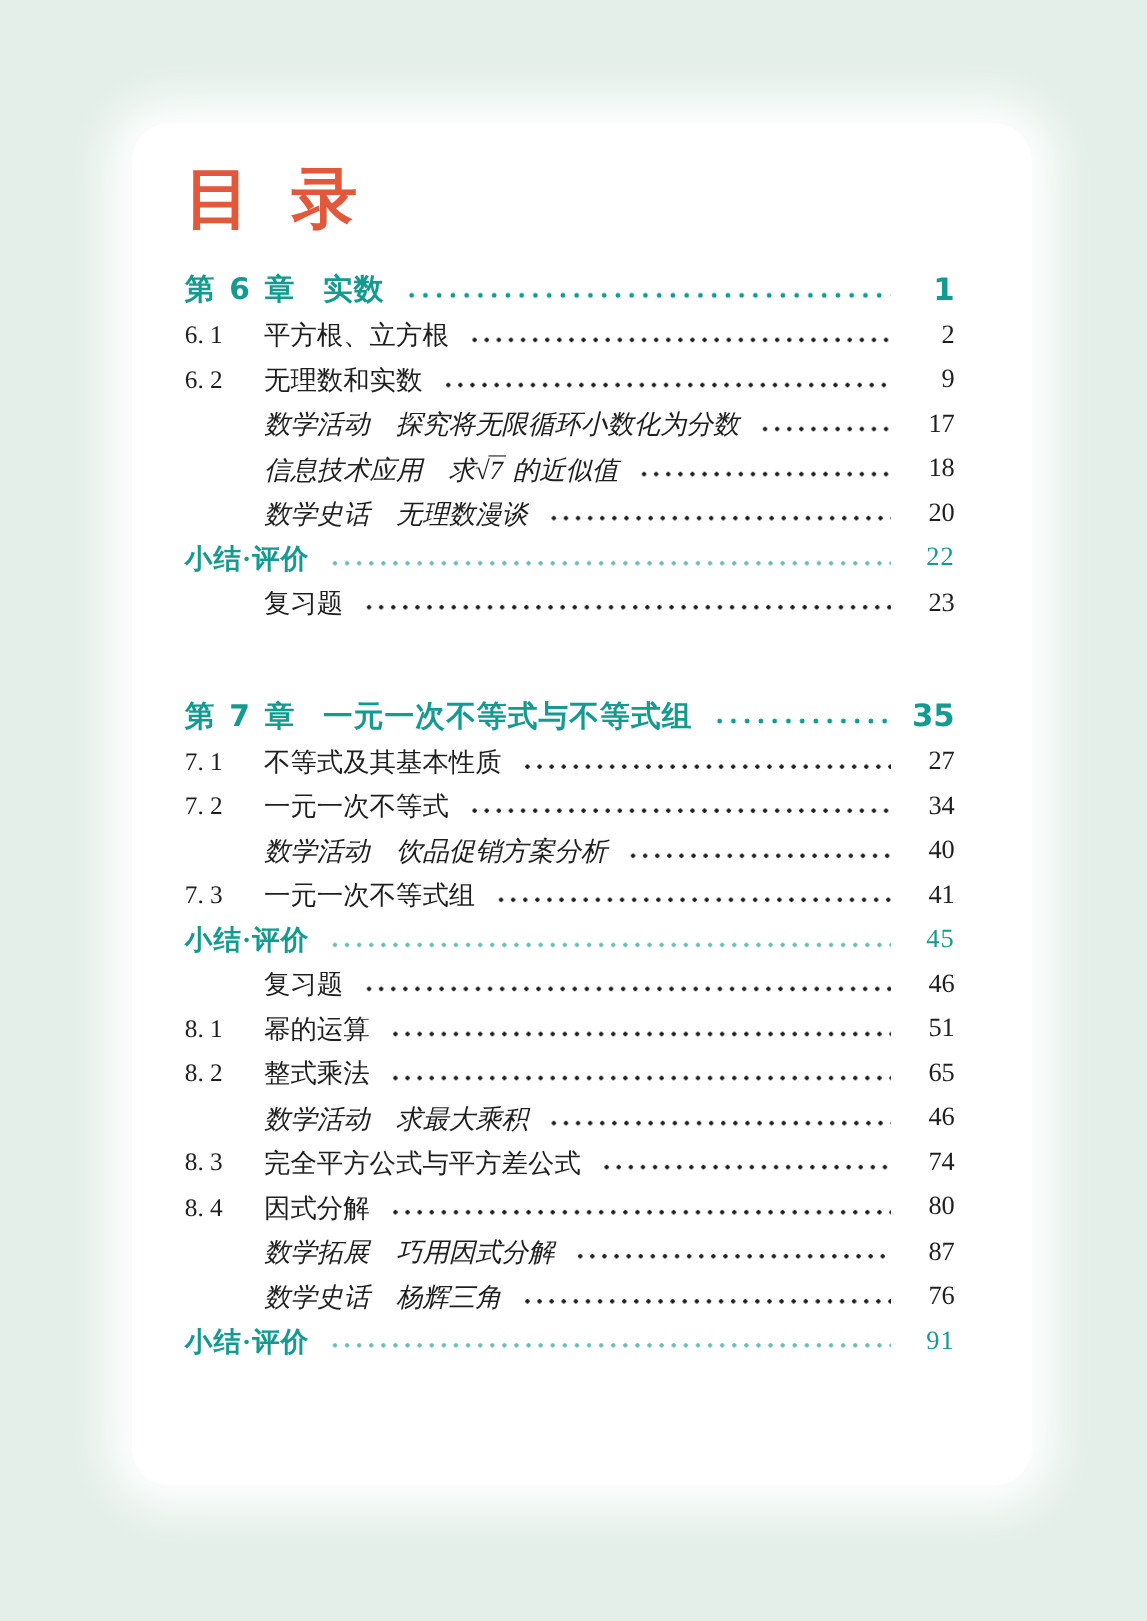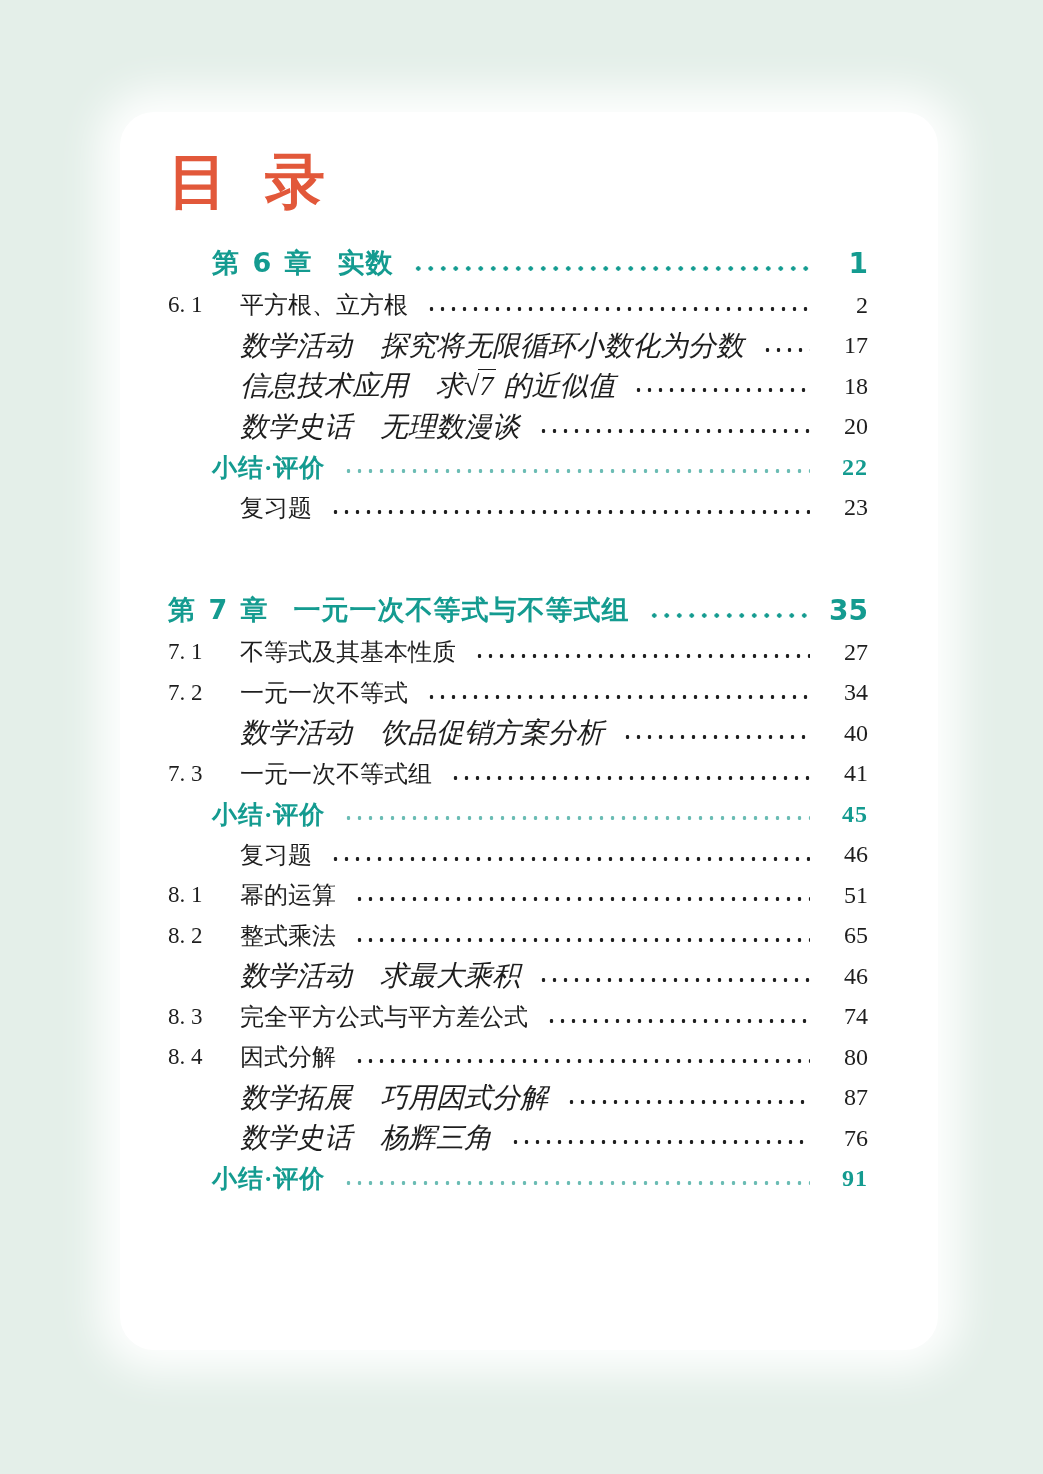--- a/index.html
+++ b/index.html
@@ -50,42 +50,41 @@
     white-space:nowrap;
   }
   .toc-row.chapter{
     height:44px;
     margin-top:60px;
     font-family:"DejaVu Sans","Liberation Sans",sans-serif;
     font-weight:bold;
     color:var(--teal);
     font-size:27px;
   }
-  .chapter-group:first-child .toc-row.chapter{margin-top:0;margin-left:44px;}
+  .chapter-group:first-child .toc-row.chapter{margin-top:0;}
   .ch-label{letter-spacing:2px;}
   .ch-title{margin-left:24px; letter-spacing:1px;}
   .sec-num{
     display:inline-block;
     width:72px;
     font-size:23px;
     flex:none;
   }
   .row-label{flex:none;}
   .toc-row.activity .row-label,
   .toc-row.review .row-label{margin-left:72px;}
   .toc-row.activity .row-label{
     font-style:italic;
-    font-size:28px;
+    font-size:24px;
   }
   .toc-row.summary{
     font-weight:bold;
     color:var(--teal);
     font-size:25px;
     letter-spacing:1px;
-    margin-left:44px;
   }
   .leader{
     flex:1 1 auto;
     height:14px;
     margin:8px 12px 0 18px;
     background-image:radial-gradient(circle, currentColor 1.7px, transparent 2.1px);
     background-size:11px 6px;
     background-repeat:repeat-x;
     background-position:left center;
     color:var(--ink);
@@ -105,21 +104,21 @@
     min-width:46px;
     text-align:right;
     font-size:24px;
   }
   .toc-row.chapter .pagenum{
     font-size:28px;
     color:var(--teal);
   }
   .toc-row.summary .pagenum{
     color:var(--teal);
-    font-weight:bold;
+    font-weight:normal;
   }
   
   .sqrt{white-space:nowrap;}
   .sqrt-sign{margin-right:-1px;}
   .sqrt-rad{
     border-top:1.6px solid currentColor;
     padding:0 3px 0 1px;
   }
 </style>
 </head>
@@ -135,20 +134,26 @@
             <span class="ch-title">实数</span>
             <span class="leader"></span>
             <span class="pagenum">1</span>
           </div>
           <div class="toc-row section">
             <span class="sec-num">6. 1</span>
             <span class="row-label">平方根、立方根</span>
             <span class="leader"></span>
             <span class="pagenum">2</span>
           </div>
+          <div class="toc-row section">
+            <span class="sec-num">6. 2</span>
+            <span class="row-label">无理数和实数</span>
+            <span class="leader"></span>
+            <span class="pagenum">9</span>
+          </div>
           <div class="toc-row activity">
             <span class="row-label">数学活动　探究将无限循环小数化为分数</span>
             <span class="leader"></span>
             <span class="pagenum">17</span>
           </div>
           <div class="toc-row activity">
             <span class="row-label"><span>信息技术应用　求</span><span class="sqrt"><span class="sqrt-sign">√</span><span class="sqrt-rad">7</span></span><span> 的近似值</span></span>
             <span class="leader"></span>
             <span class="pagenum">18</span>
           </div>

